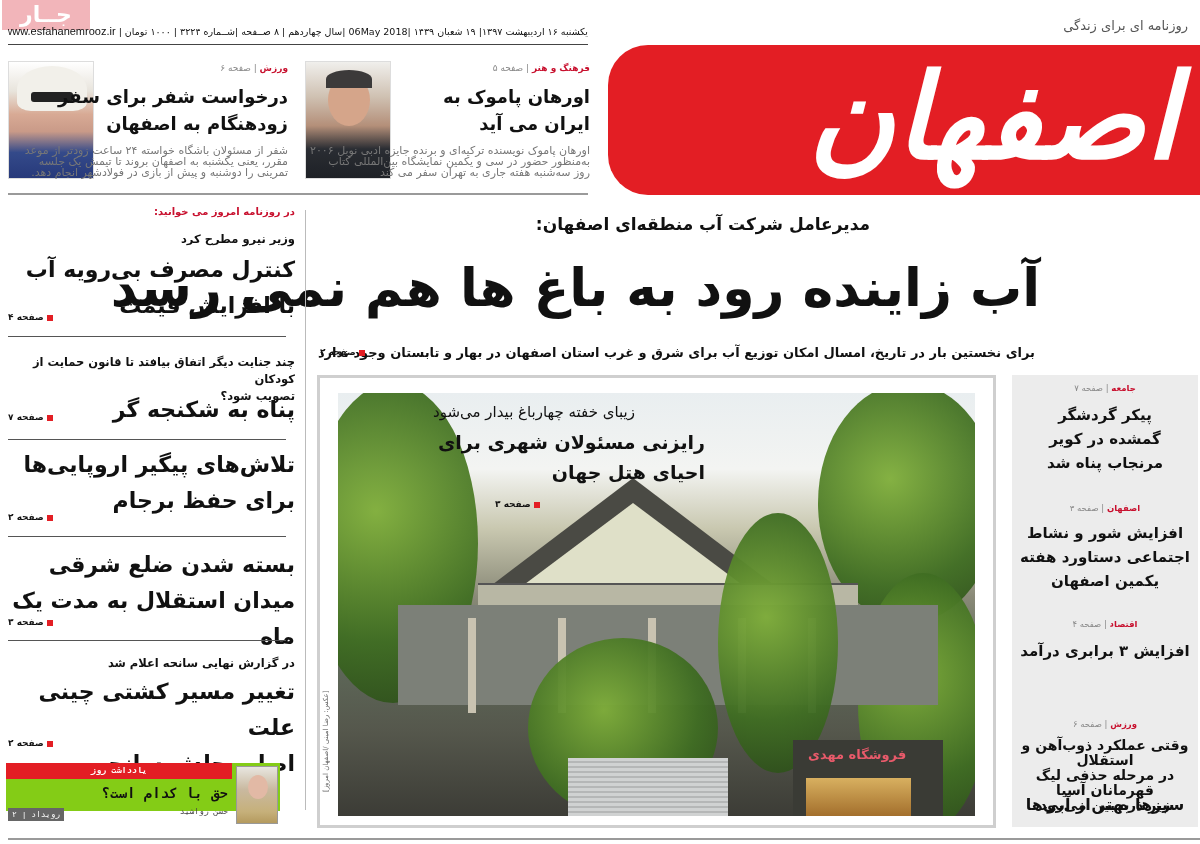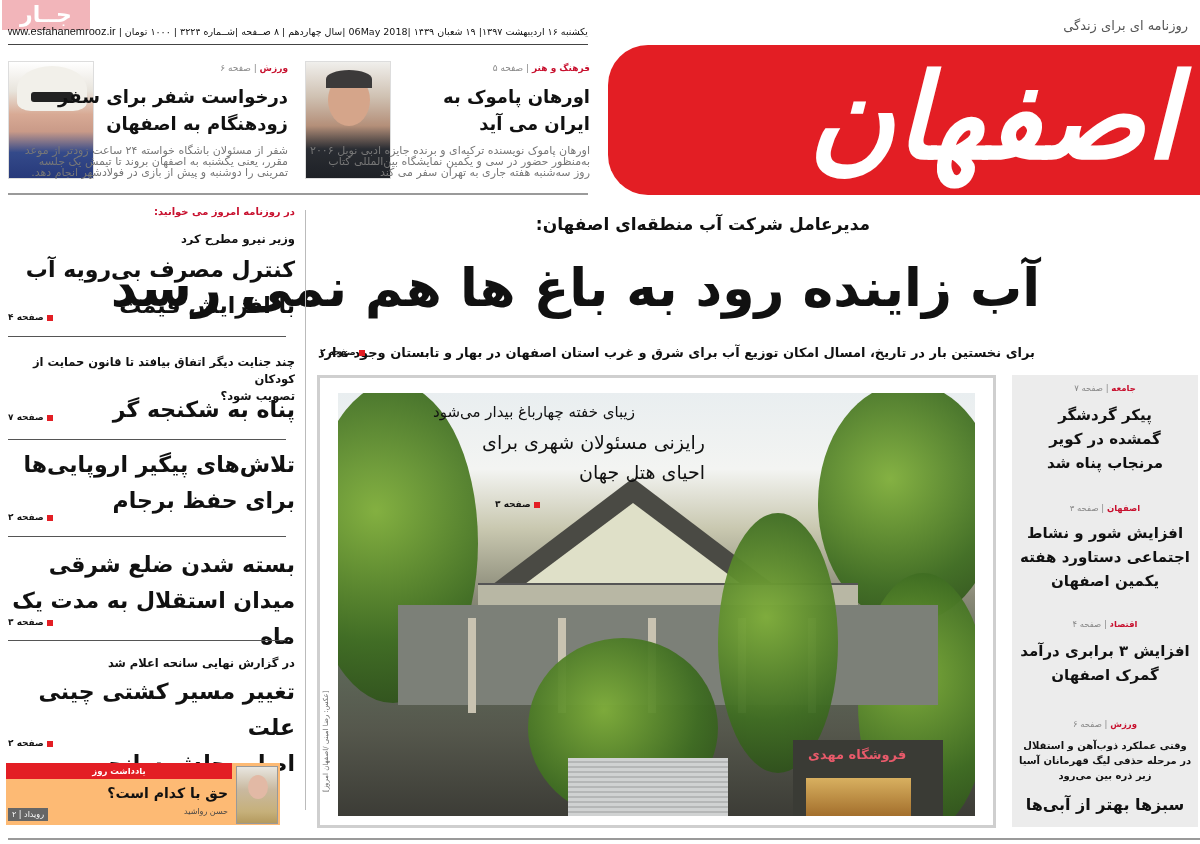--- a/index.html
+++ b/index.html
@@ -52,34 +52,34 @@
   #photo .roof { position: absolute; left: 150px; top: 85px; width: 0; height: 0; border-left: 145px solid transparent; border-right: 145px solid transparent; border-bottom: 110px solid #4a4a44; }
   #photo .roof2 { position: absolute; left: 175px; top: 110px; width: 0; height: 0; border-left: 120px solid transparent; border-right: 120px solid transparent; border-bottom: 90px solid #dfe0c8; }
   #photo .balcony { position: absolute; left: 140px; top: 190px; width: 380px; height: 22px; background: #b8b7a4; border-top: 2px solid #555; }
   #photo .floor2 { position: absolute; left: 60px; top: 212px; width: 540px; height: 100px; background: #7c8078; }
   #photo .col { position: absolute; top: 225px; width: 8px; height: 95px; background: #c9c3b1; }
   #photo .shop { position: absolute; left: 455px; top: 347px; width: 150px; height: 76px; background: #3a3b35; }
   #photo .sign { position: absolute; left: 470px; top: 354px; font-size: 13px; color: #e85a6a; font-weight: bold; }
   #photo .shoplight { position: absolute; left: 468px; top: 385px; width: 105px; height: 38px; background: linear-gradient(180deg, #d8b060, #a36f2c); }
   #photo .shutter { position: absolute; left: 230px; top: 365px; width: 160px; height: 58px; background: repeating-linear-gradient(180deg, #d0d2d2 0 3px, #b5b7b7 3px 5px); }
   #photo .kick { position: absolute; right: 340px; top: 10px; font-size: 15px; font-weight: normal; color: #111; margin-left: 8px; }
-  #photo .title { position: absolute; right: 270px; top: 34px; font-size: 19px; font-weight: normal; line-height: 30px; color: #111; text-align: right; }
+  #photo .title { position: absolute; right: 270px; top: 34px; font-size: 19px; font-weight: bold; line-height: 30px; color: #111; text-align: right; }
   #photo .pg { position: absolute; left: 157px; top: 106px; font-size: 9px; font-weight: bold; color: #111; }
   #credit { left: 322px; top: 690px; width: 14px; height: 130px; font-size: 7px; color: #666; writing-mode: vertical-rl; transform: rotate(180deg); white-space: nowrap; }
   .hr-bot { left: 8px; top: 838px; width: 1192px; height: 2px; background: #9a9a9a; }
 
   
   #rc { left: 1012px; top: 375px; width: 186px; height: 452px; background: #ececec; }
   .rc-meta { position: absolute; width: 186px; text-align: center; font-size: 8.5px; color: #888; }
   .rc-meta .cat { color: #c8102e; font-weight: bold; }
   .rc-title { position: absolute; width: 186px; text-align: center; font-size: 15px; font-weight: bold; line-height: 24px; }
-  .rc-blurb { position: absolute; width: 186px; text-align: center; font-size: 10px; font-weight: bold; line-height: 15px; }
-
-  
-  #op { left: 6px; top: 763px; width: 274px; height: 62px; background: #fdba74; }
+  .rc-blurb { position: absolute; width: 186px; text-align: center; font-size: 14px; font-weight: bold; line-height: 15px; }
+
+  
+  #op { left: 6px; top: 763px; width: 274px; height: 48px; background: #84cc16; font-family: Liberation Mono, monospace; }
   #op .bar { position: absolute; left: 0; top: 0; width: 226px; height: 16px; background: #e31e24; color: #fff; font-size: 8.5px; text-align: center; line-height: 16px; font-weight: bold; }
   #op .pic { position: absolute; right: 2px; top: 3px; width: 42px; height: 58px; border: 1px solid #999; background: linear-gradient(180deg, #e8e6e0 0%, #c9b9a0 40%, #c6b07a 80%, #b49a5e 100%); }
   #op .pic .face { position: absolute; left: 11px; top: 8px; width: 20px; height: 24px; border-radius: 50%; background: #e2b9a5; }
   #op .title { position: absolute; right: 52px; top: 22px; font-size: 14px; font-weight: bold; }
   #op .author { position: absolute; right: 52px; top: 44px; font-size: 8px; color: #444; }
   #op .tag { position: absolute; left: 2px; top: 45px; height: 13px; padding: 0 4px; background: #666; color: #fff; font-size: 8px; line-height: 13px; }
 </style>
 </head>
 <body>
 
@@ -229,21 +229,20 @@
   </div>
   <div class="rc-meta" style="top:128px;"><span class="cat">اصفهان</span> | <span>صفحه ۳</span></div>
   <div class="rc-title" style="top:146px;">
     <div>افزایش شور و نشاط</div>
     <div>اجتماعی دستاورد هفته</div>
     <div>یکمین اصفهان</div>
   </div>
   <div class="rc-meta" style="top:244px;"><span class="cat">اقتصاد</span> | <span>صفحه ۴</span></div>
   <div class="rc-title" style="top:264px;">
     <div>افزایش ۳ برابری درآمد</div>
-    <div>گمرک اصفهان</div>
   </div>
   <div class="rc-meta" style="top:344px;"><span class="cat">ورزش</span> | <span>صفحه ۶</span></div>
   <div class="rc-blurb" style="top:363px;">
     <div>وقتی عملکرد ذوب‌آهن و استقلال</div>
     <div>در مرحله حذفی لیگ قهرمانان آسیا</div>
     <div>زیر ذره بین می‌رود</div>
   </div>
   <div class="rc-title" style="top:418px; font-size:16px;">
     <div>سبزها بهتر از آبی‌ها</div>
   </div>

